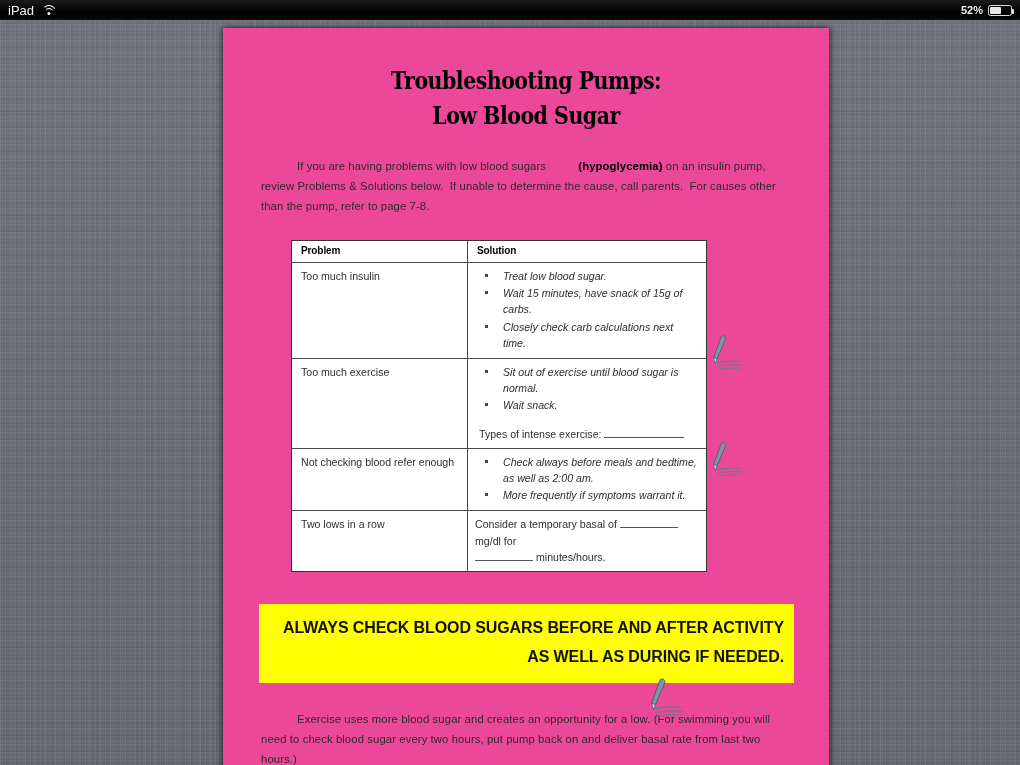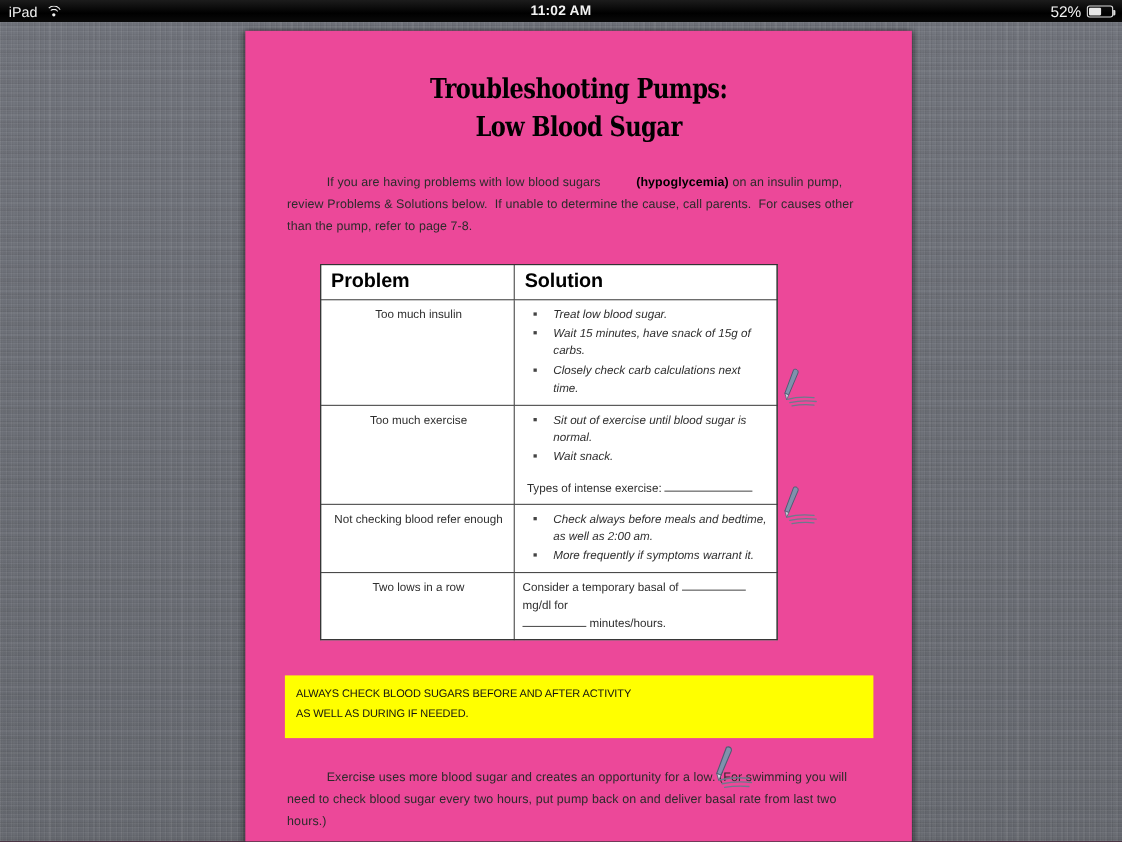--- a/index.html
+++ b/index.html
@@ -38,21 +38,21 @@
     border-left-color: transparent; border-right-color: transparent;
     border-radius: 50% 50% 0 0 / 100% 100% 0 0;
     left: 50%; transform: translateX(-50%);
   }
   .wifi-icon i.a { width: 14px; height: 7px; top: 1px; }
   .wifi-icon i.b { width: 9px;  height: 4.5px; top: 4px; }
   .wifi-icon i.c {
     width: 3.2px; height: 3.2px; top: 8px; border-radius: 50%;
     background: #f2f2f2; border: none;
   }
-  .battery-pct { font-weight: normal; font-size: 14px; }
+  .battery-pct { font-weight: bold; font-size: 11px; }
   .battery-icon {
     position: relative; width: 24px; height: 11px;
     border: 1.4px solid #dcdcdc; border-radius: 2.5px;
     display: inline-block;
   }
   .battery-icon::after {
     content: ""; position: absolute; right: -3.4px; top: 3px;
     width: 2px; height: 5px; background: #dcdcdc; border-radius: 0 1px 1px 0;
   }
   .battery-icon .fill {
@@ -122,32 +122,32 @@
   }
   table.ps td, table.ps th {
     border: 1px solid #4a4a4a;
     vertical-align: top;
     padding: 5px 7px 6px 7px;
     text-align: left;
     font-weight: normal;
   }
   table.ps .col-problem { width: 176px; }
   table.ps tr.head th {
-    font-size: 18px;
+    font-size: 10px;
     font-weight: bold;
     color: #000;
     padding: 4px 7px 6px 9px;
     letter-spacing: -0.1px;
   }
   table.ps td {
     font-size: 10.6px;
     color: #2e2e2e;
     line-height: 1.52;
   }
-  table.ps td.problem { padding-left: 9px; text-align: center; }
+  table.ps td.problem { padding-left: 9px; }
   table.ps ul { list-style: none; margin: 0; padding: 0 0 0 4px; font-style: italic; }
   table.ps ul li { position: relative; padding-left: 24px; margin-bottom: 1px; }
   table.ps ul li::before {
     content: ""; position: absolute; left: 6px; top: 6px;
     width: 3px; height: 3px; background: #444;
   }
   .after-list { margin-top: 13px; padding-left: 4px; }
   .blank { display: inline-block; border-bottom: 1px solid #555; vertical-align: baseline; }
   .bl-80 { width: 80px; }
   .bl-58 { width: 58px; }
@@ -165,23 +165,23 @@
   .pen-icon { position: absolute; width: 40px; height: 38px; }
   #pen-row2 { left: 707px; top: 333px; }
   #pen-row4 { left: 707px; top: 440px; }
   #pen-bottom { left: 644px; top: 676px; width: 45px; height: 42px; }
 
   
   #banner {
     margin: 32px 35px 0 36px;
     background: #ffff00;
     padding: 9px 10px 11px 10px;
-    text-align: left;
-    font-size: 10px;
-    font-weight: normal;
+    text-align: right;
+    font-size: 16px;
+    font-weight: bold;
     color: #111;
     line-height: 1.85;
     letter-spacing: -0.1px;
   }
 
   
   #closing {
     margin: 26px 38px 0 38px;
     text-indent: 36px;
   }
@@ -193,21 +193,20 @@
 
   <div id="statusbar">
     <div id="sb-left">
       <span class="device-label">iPad</span>
       <span class="wifi-icon">
           <i class="a"></i>
           <i class="b"></i>
           <i class="c"></i>
         </span>
     </div>
-    <div id="sb-center">11:02 AM</div>
     <div id="sb-right">
       <span class="battery-pct">52%</span>
       <span class="battery-icon">
           <span class="fill"></span>
         </span>
     </div>
   </div>
 
   <div id="desk"></div>
 

